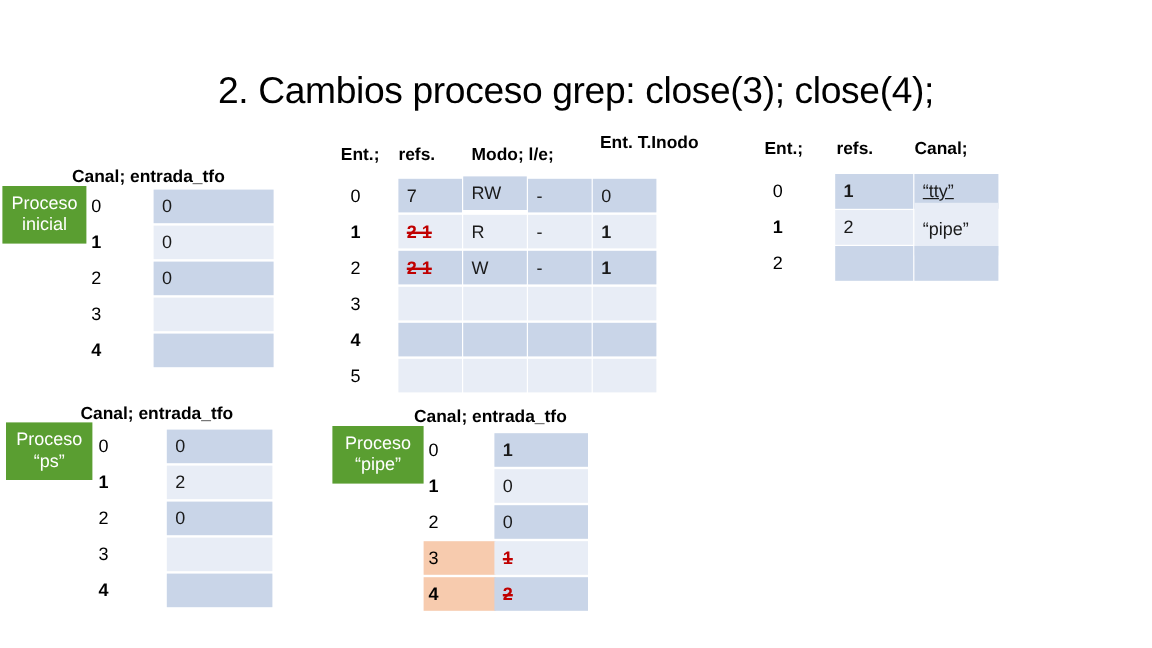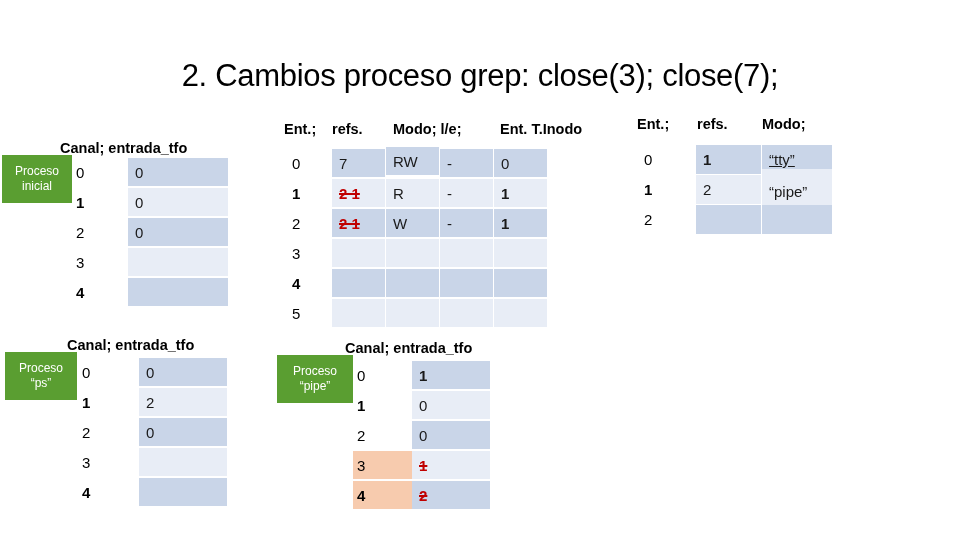--- a/index.html
+++ b/index.html
@@ -42,30 +42,30 @@
     color:#c00000;font-weight:700;
     text-decoration:line-through;text-decoration-color:#c00000;
     text-decoration-thickness:2px;
     text-align:center;
   }
 
   
   .badge{
     position:absolute;background:#5a9e31;color:#ffffff;
     display:flex;flex-direction:column;align-items:center;justify-content:center;
-    font-size:12px;line-height:1.22;text-align:center;
+    font-size:15px;line-height:1.22;text-align:center;
     box-sizing:border-box;
   }
 </style>
 </head>
 <body>
 
 <div class="slide">
 
-  <div class="title">2. Cambios proceso grep: close(3); close(7);</div>
+  <div class="title">2. Cambios proceso grep: close(3); close(4);</div>
 
   <div>
     <div class="tbl-head" style="left:60px;top:140px;">Canal; entrada_tfo</div>
 
     <div class="badge" style="left:2px;top:155px;width:70px;height:48px;">
       <span>Proceso</span>
       <span>inicial</span>
     </div>
 
     <div class="rowlabel" style="left:72px;top:158px;width:55px;height:28px;">0</div>
@@ -81,21 +81,21 @@
     <div class="cell shadeB" style="left:128px;top:248px;width:100px;height:28px;"></div>
 
     <div class="rowlabel bold" style="left:72px;top:278px;width:55px;height:28px;">4</div>
     <div class="cell shadeA" style="left:128px;top:278px;width:100px;height:28px;"></div>
   </div>
 
   <div>
     <div class="col-head" style="left:284px;top:121px;">Ent.;</div>
     <div class="col-head" style="left:332px;top:121px;">refs.</div>
     <div class="col-head" style="left:393px;top:121px;">Modo; l/e;</div>
-    <div class="col-head" style="left:500px;top:121px;">Ent. T.Inodo</div>
+    <div class="col-head" style="left:500px;top:111px;">Ent. T.Inodo</div>
 
     <div class="rowlabel" style="left:288px;top:149px;width:40px;height:28px;">0</div>
     <div class="cell shadeA" style="left:332px;top:149px;width:53px;height:28px;">7</div>
     <div class="cell shadeA" style="left:386px;top:147px;width:53px;height:28px;">RW</div>
     <div class="cell shadeA" style="left:440px;top:149px;width:53px;height:28px;">-</div>
     <div class="cell shadeA" style="left:494px;top:149px;width:53px;height:28px;">0</div>
 
     <div class="rowlabel bold" style="left:288px;top:179px;width:40px;height:28px;">1</div>
     <div class="cell shadeB" style="left:332px;top:179px;width:53px;height:28px;">
         <span class="redstrike">2 1</span>
@@ -127,21 +127,21 @@
     <div class="rowlabel" style="left:288px;top:299px;width:40px;height:28px;">5</div>
     <div class="cell shadeB" style="left:332px;top:299px;width:53px;height:28px;"></div>
     <div class="cell shadeB" style="left:386px;top:299px;width:53px;height:28px;"></div>
     <div class="cell shadeB" style="left:440px;top:299px;width:53px;height:28px;"></div>
     <div class="cell shadeB" style="left:494px;top:299px;width:53px;height:28px;"></div>
   </div>
 
   <div>
     <div class="col-head" style="left:637px;top:116px;">Ent.;</div>
     <div class="col-head" style="left:697px;top:116px;">refs.</div>
-    <div class="col-head" style="left:762px;top:116px;">Modo;</div>
+    <div class="col-head" style="left:762px;top:116px;">Canal;</div>
 
     <div class="rowlabel" style="left:640px;top:145px;width:50px;height:29px;">0</div>
     <div class="cell shadeA bold" style="left:696px;top:145px;width:65px;height:29px;">1</div>
     <div class="cell shadeA" style="left:762px;top:145px;width:70px;height:29px;text-decoration:underline;">“tty”</div>
 
     <div class="rowlabel bold" style="left:640px;top:175px;width:50px;height:29px;">1</div>
     <div class="cell shadeB" style="left:696px;top:175px;width:65px;height:29px;">2</div>
     <div class="cell shadeB" style="left:762px;top:169px;width:70px;height:44px;">“pipe”</div>
 
     <div class="rowlabel" style="left:640px;top:205px;width:50px;height:29px;">2</div>

